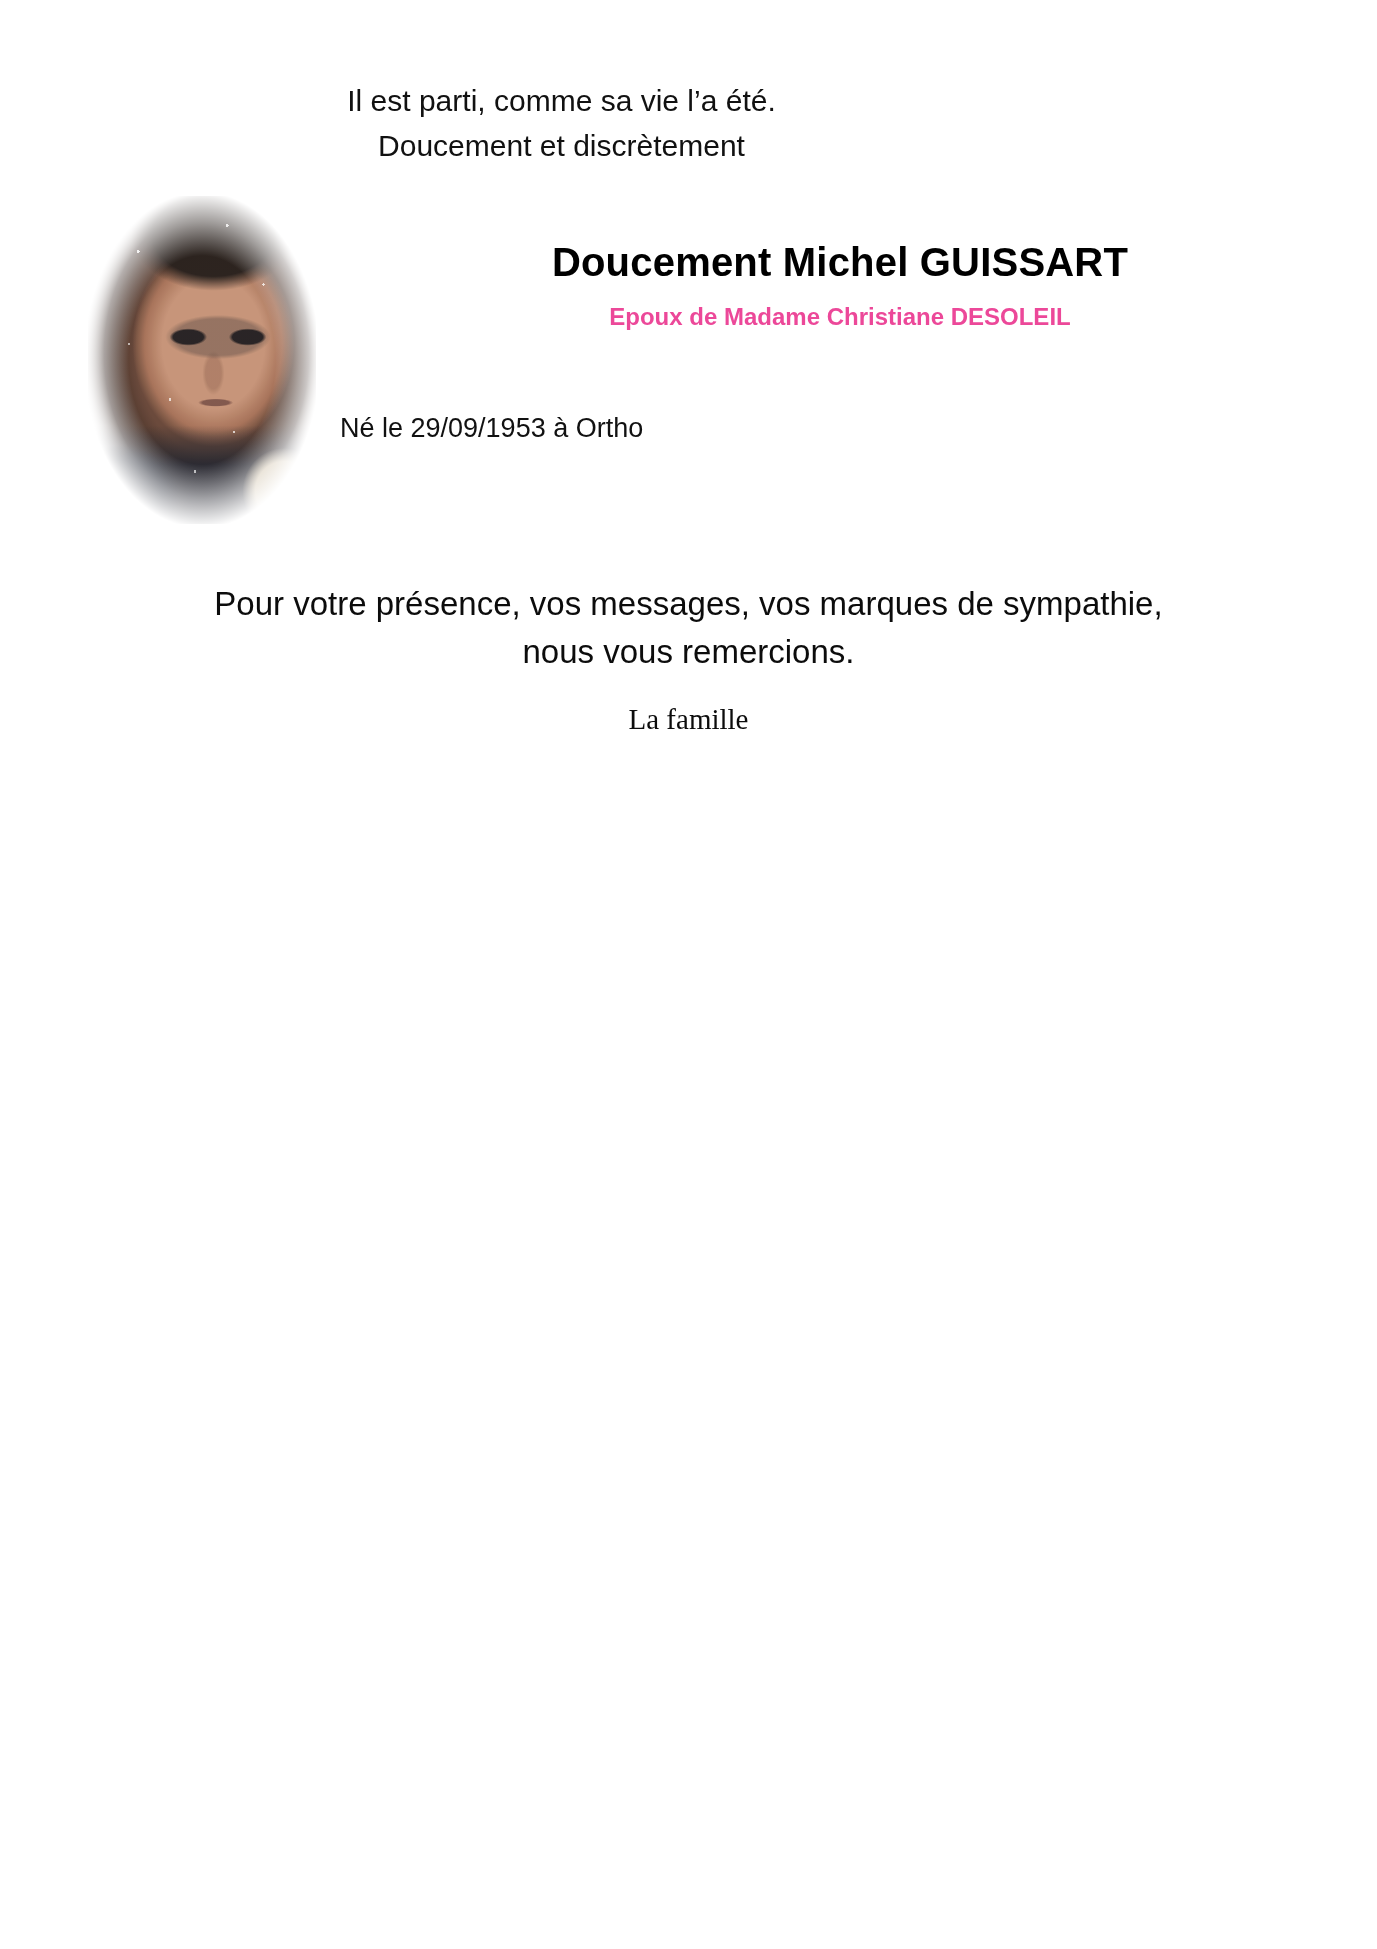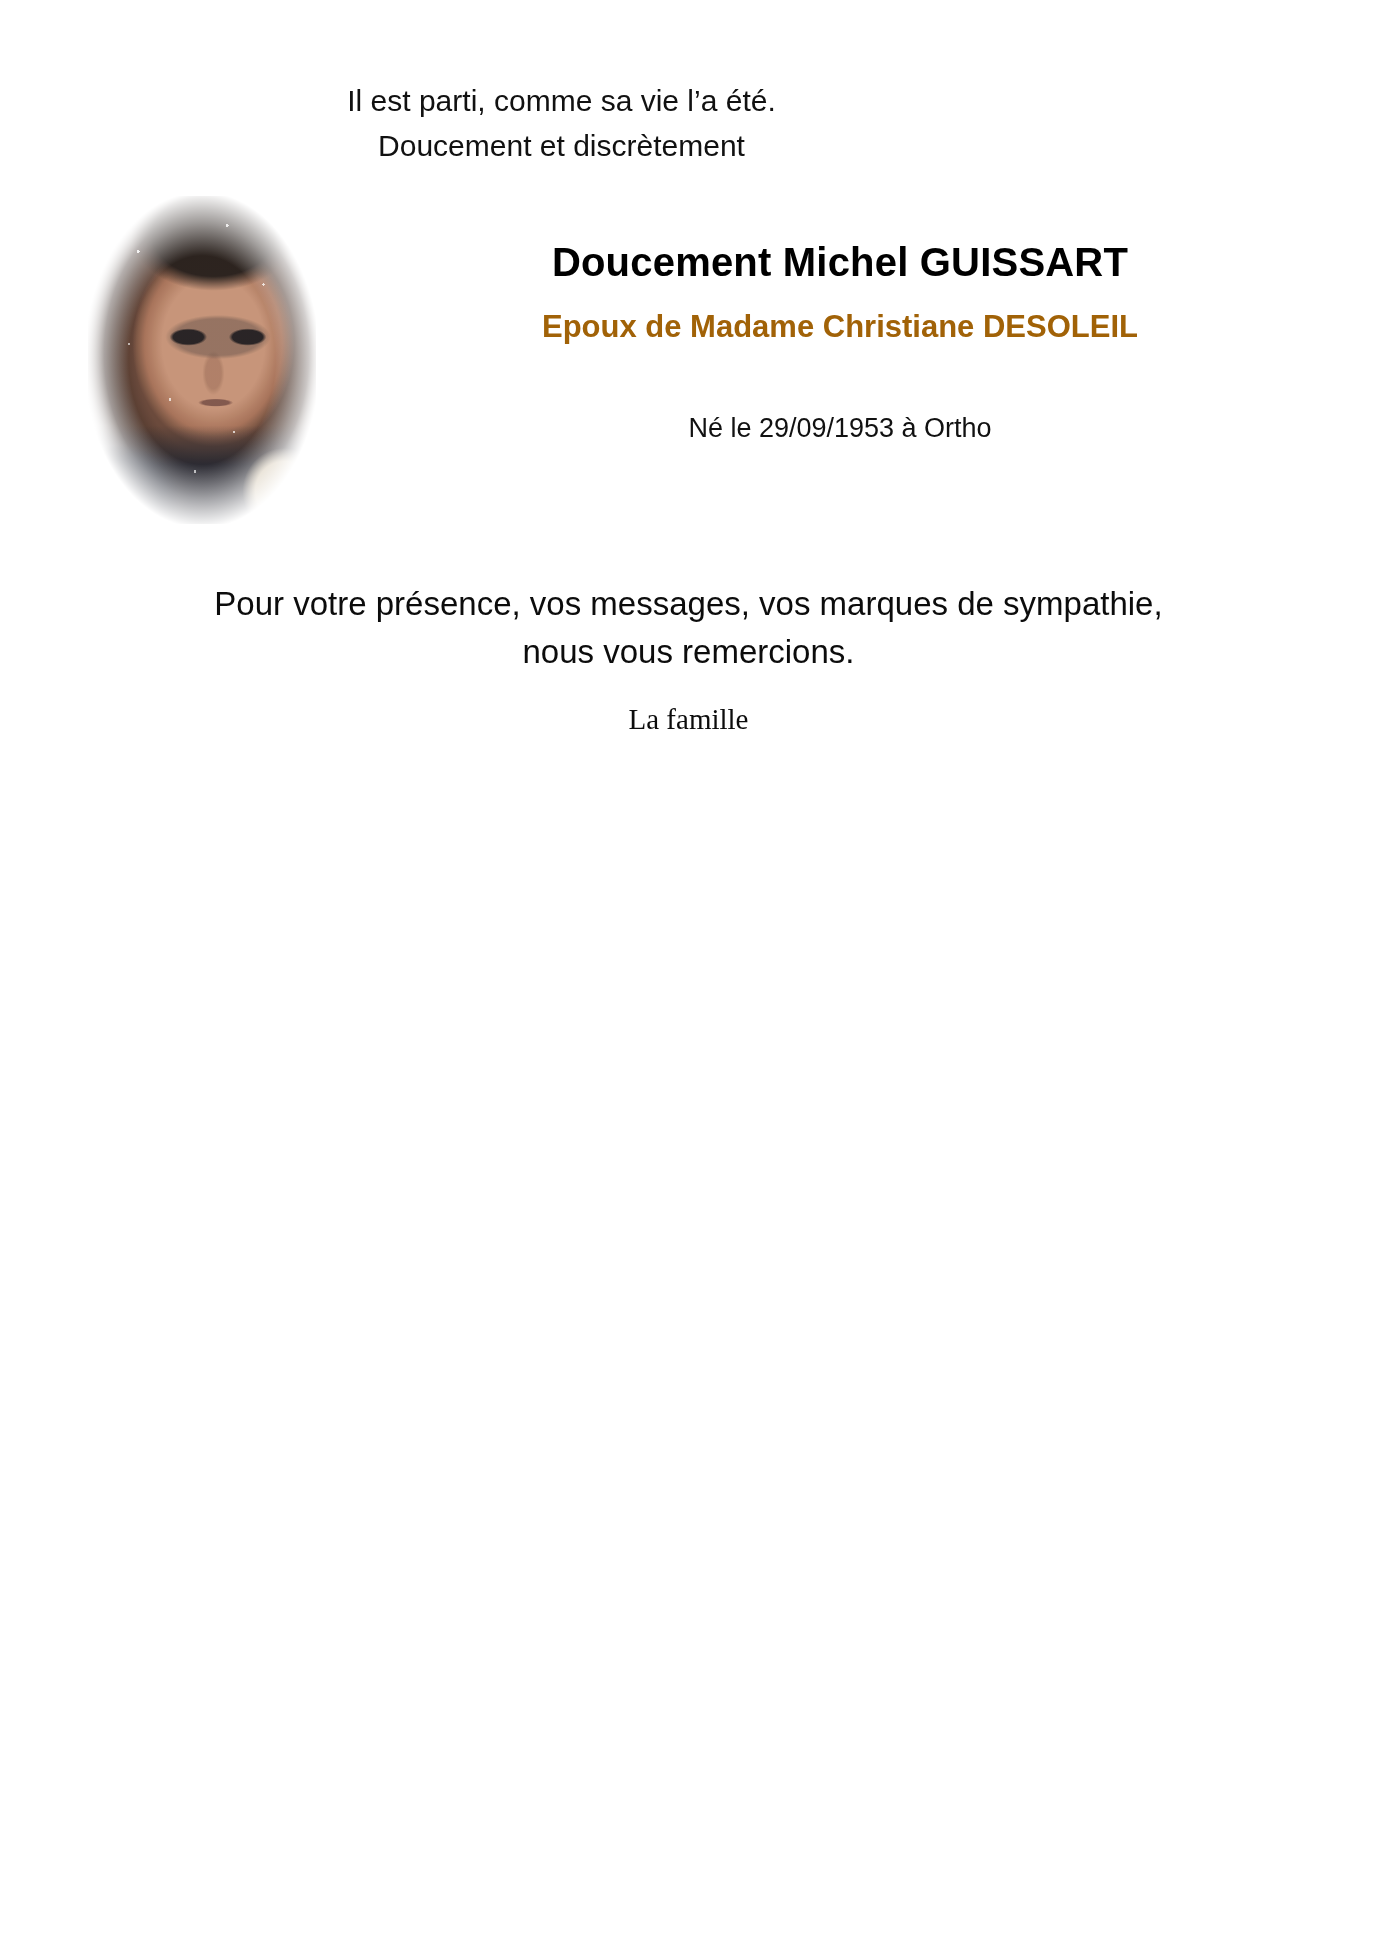--- a/index.html
+++ b/index.html
@@ -109,35 +109,34 @@
   }
   .deceased-name {
     font-family: "Liberation Sans", sans-serif;
     font-weight: bold;
     font-size: 40px;
     letter-spacing: 0.2px;
     color: #000000;
     white-space: pre;
   }
   .spouse-line {
-    margin-top: 24px;
+    margin-top: 18px;
     font-family: "Liberation Sans", sans-serif;
     font-weight: bold;
-    font-size: 31px;
-    color: #a16207;
+    font-size: 24px;
+    color: #ec4899;
     white-space: pre;
   }
 
   
   .dates {
     position: absolute;
     left: 340px;
     top: 408px;
     width: 1000px;
-    text-align: center;
     font-family: "Liberation Sans", sans-serif;
     font-size: 27px;
     line-height: 1.55;
     color: #111111;
   }
   .dates .line { display: block; white-space: pre; }
 
   
   .thanks {
     position: absolute;

